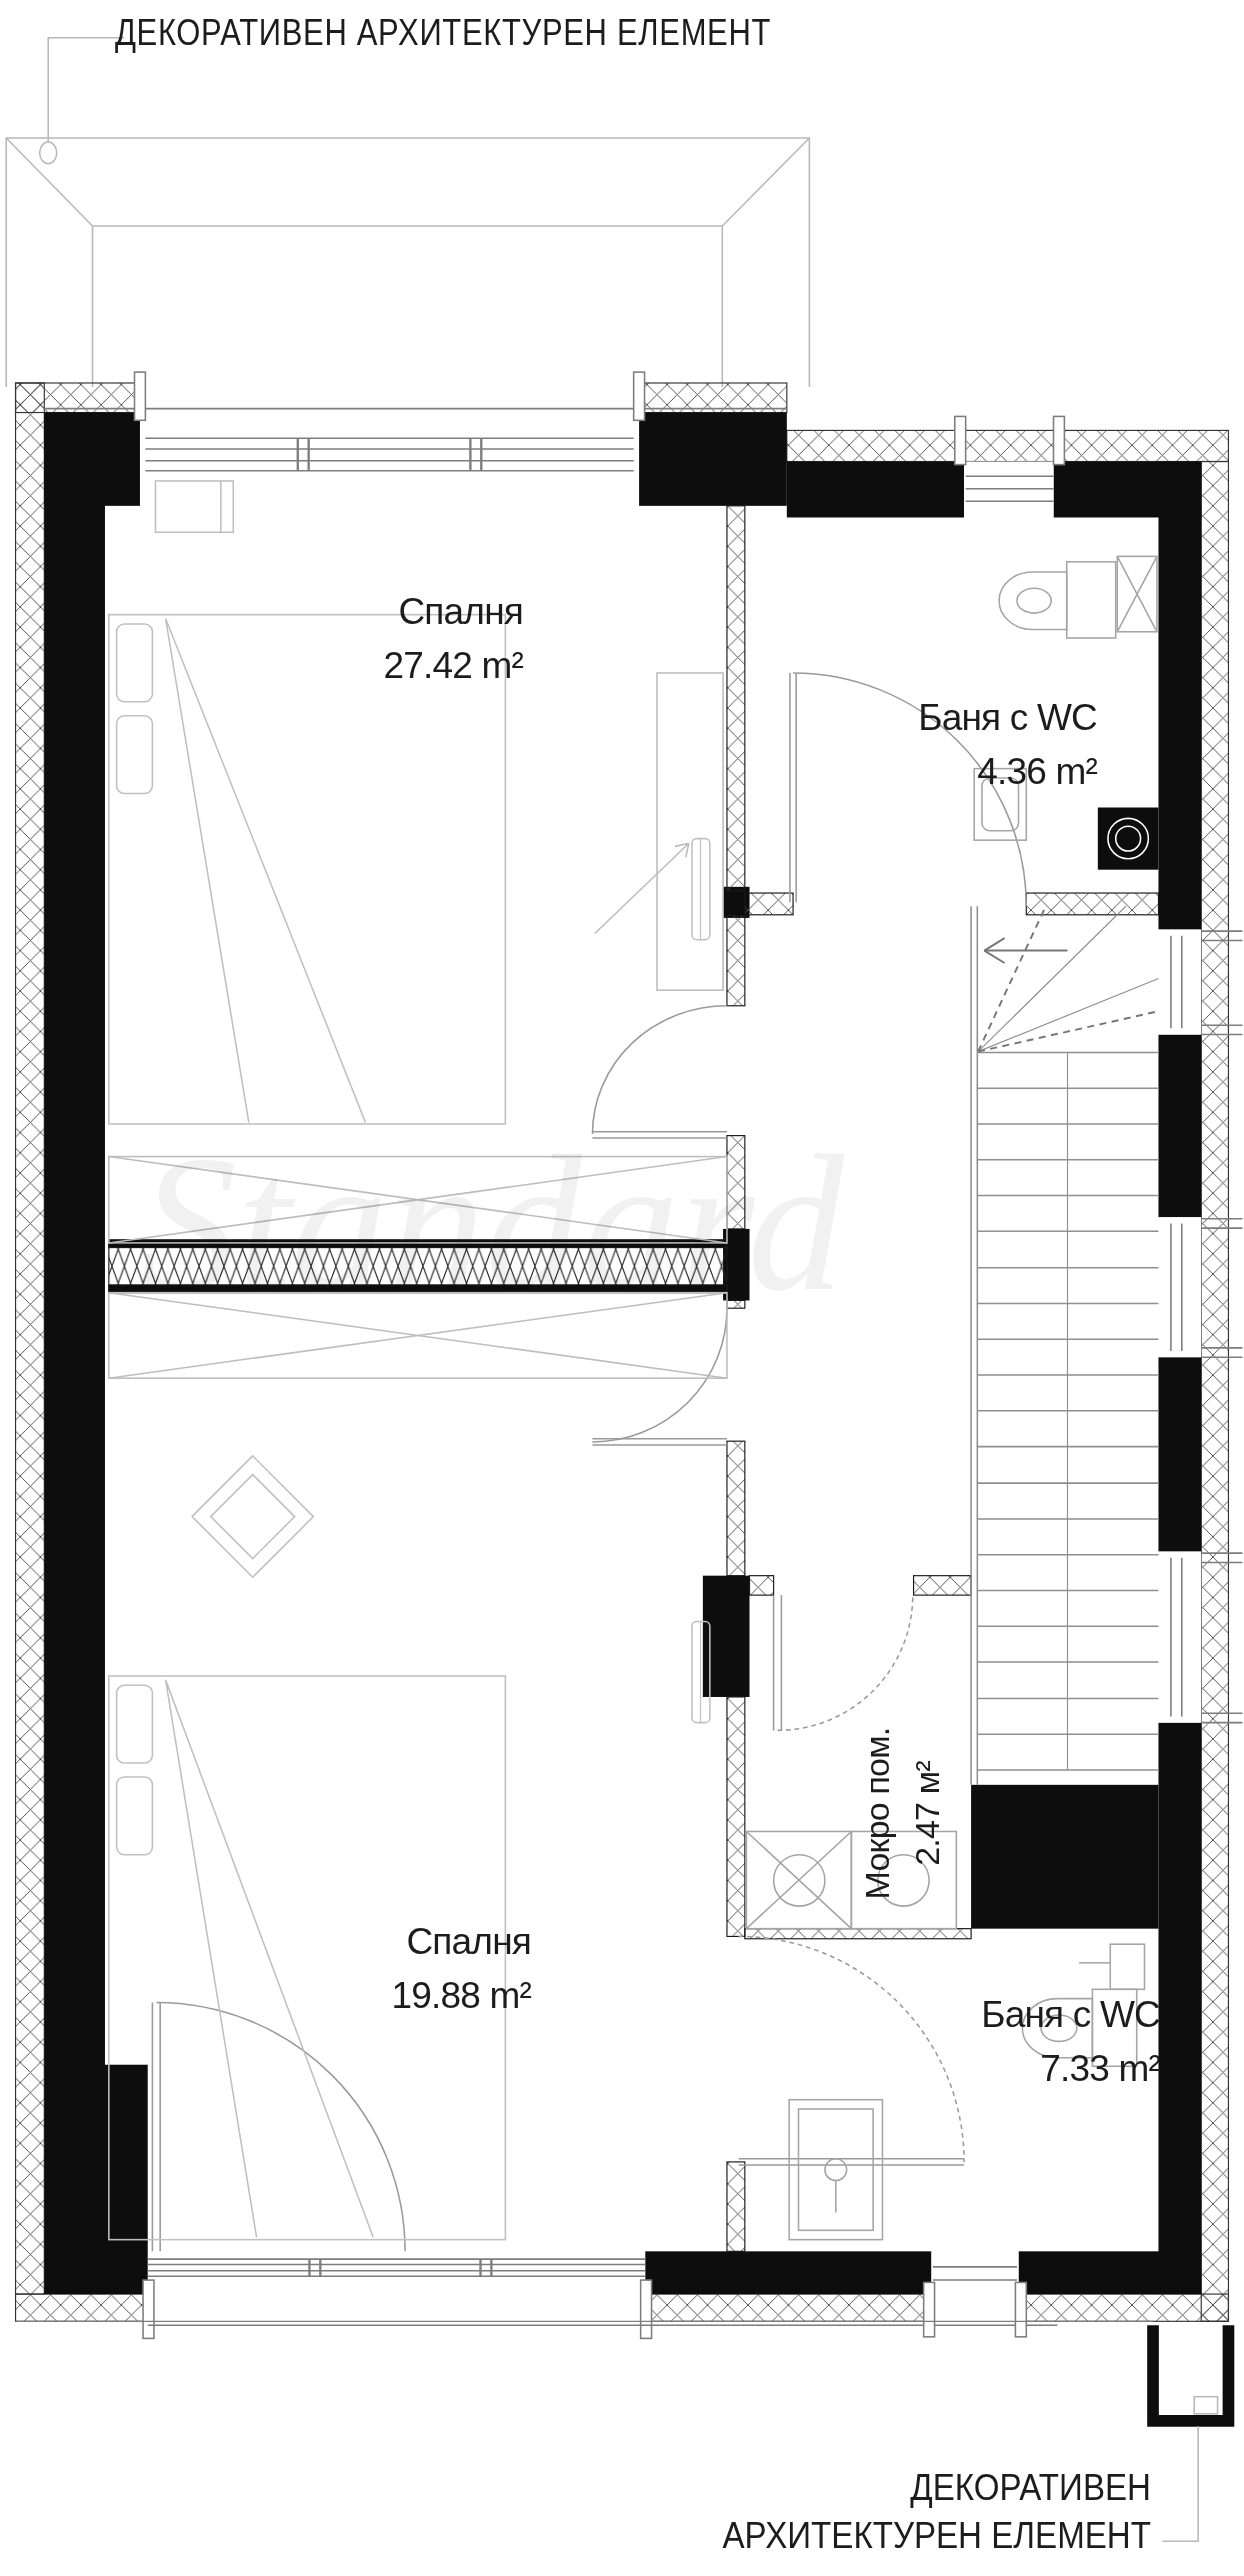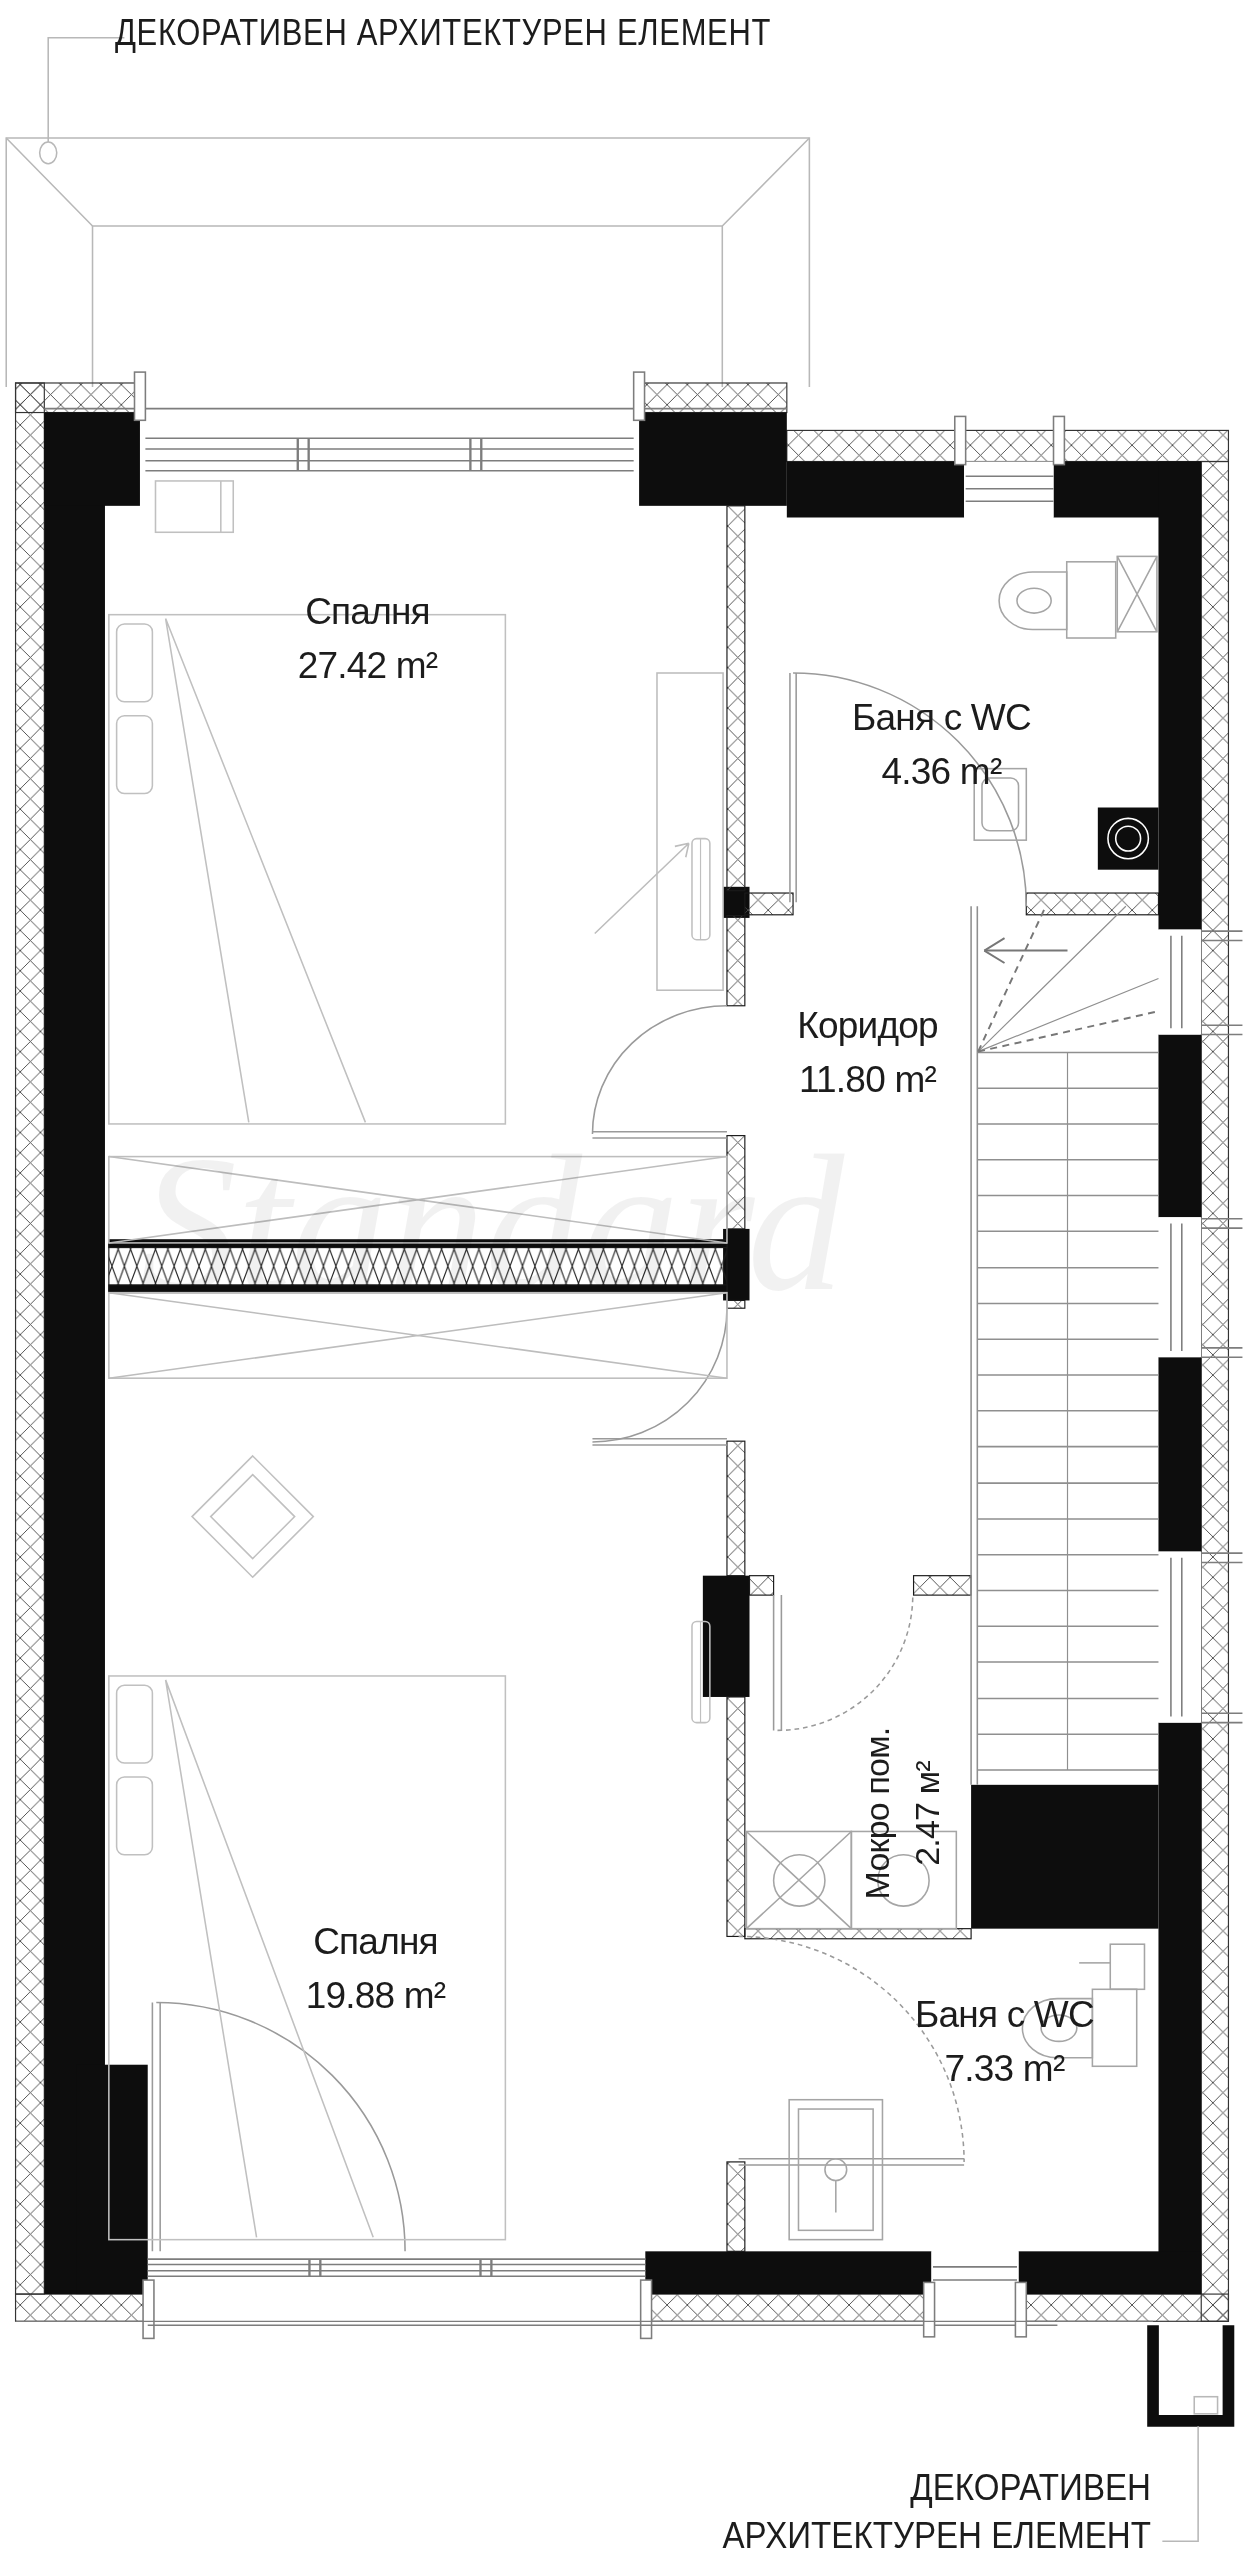--- a/index.html
+++ b/index.html
@@ -1,20 +1,20 @@
 <!DOCTYPE html>
 <html style="font-size:12.4px"><head>
 <meta charset="utf-8">
 <style>
   html,body{margin:0;padding:0;background:#fff;}
   .canvas{position:relative;width:1244px;height:2576px;background:#fff;overflow:hidden;
           font-family:"Liberation Sans", sans-serif;}
   svg{position:absolute;left:0;top:0;}
   .lbl{position:absolute;color:#1c1c1c;}
-  .room-label{text-align:center;font-size:37px;line-height:54px;letter-spacing:-0.8px;}
+  .room-label{text-align:right;font-size:37px;line-height:54px;letter-spacing:-0.8px;}
   .top-annot{left:54px;top:12.4px;width:778px;text-align:center;font-size:36px;
              letter-spacing:0.8px;transform:scaleX(0.86);transform-origin:50% 50%;white-space:nowrap;}
   .bottom-annot{left:544px;top:2464px;width:607px;text-align:right;font-size:36px;line-height:48px;
              transform:scaleX(0.92);transform-origin:100% 50%;}
   .wet-label{left:778px;top:1759px;width:257px;height:109px;text-align:center;
              font-size:34px;line-height:50px;transform:rotate(-90deg);transform-origin:50% 50%;letter-spacing:-0.8px;}
   .watermark{left:140px;top:1112px;width:1089px;text-align:left;
              font-family:"Liberation Serif", serif;font-style:italic;font-size:194px;
              color:#000;opacity:0.05;pointer-events:none;}
 </style>
@@ -257,24 +257,20 @@
   <div class="lbl room-label" style="left:212px;top:585px;width:311px;">
     <div>Спалня</div>
     <div>27.42 m²</div>
   </div>
 
   <div class="lbl room-label" style="left:786px;top:691px;width:311px;">
     <div>Баня с WC</div>
     <div>4.36 m²</div>
   </div>
 
-  <div class="lbl room-label" style="left:712px;top:999px;width:311px;">
-    <div>Коридор</div>
-    <div>11.80 m²</div>
-  </div>
 
   <div class="lbl room-label" style="left:220px;top:1915px;width:311px;">
     <div>Спалня</div>
     <div>19.88 m²</div>
   </div>
 
   <div class="lbl wet-label">
     <div>Мокро пом.</div>
     <div>2.47 м²</div>
   </div>

